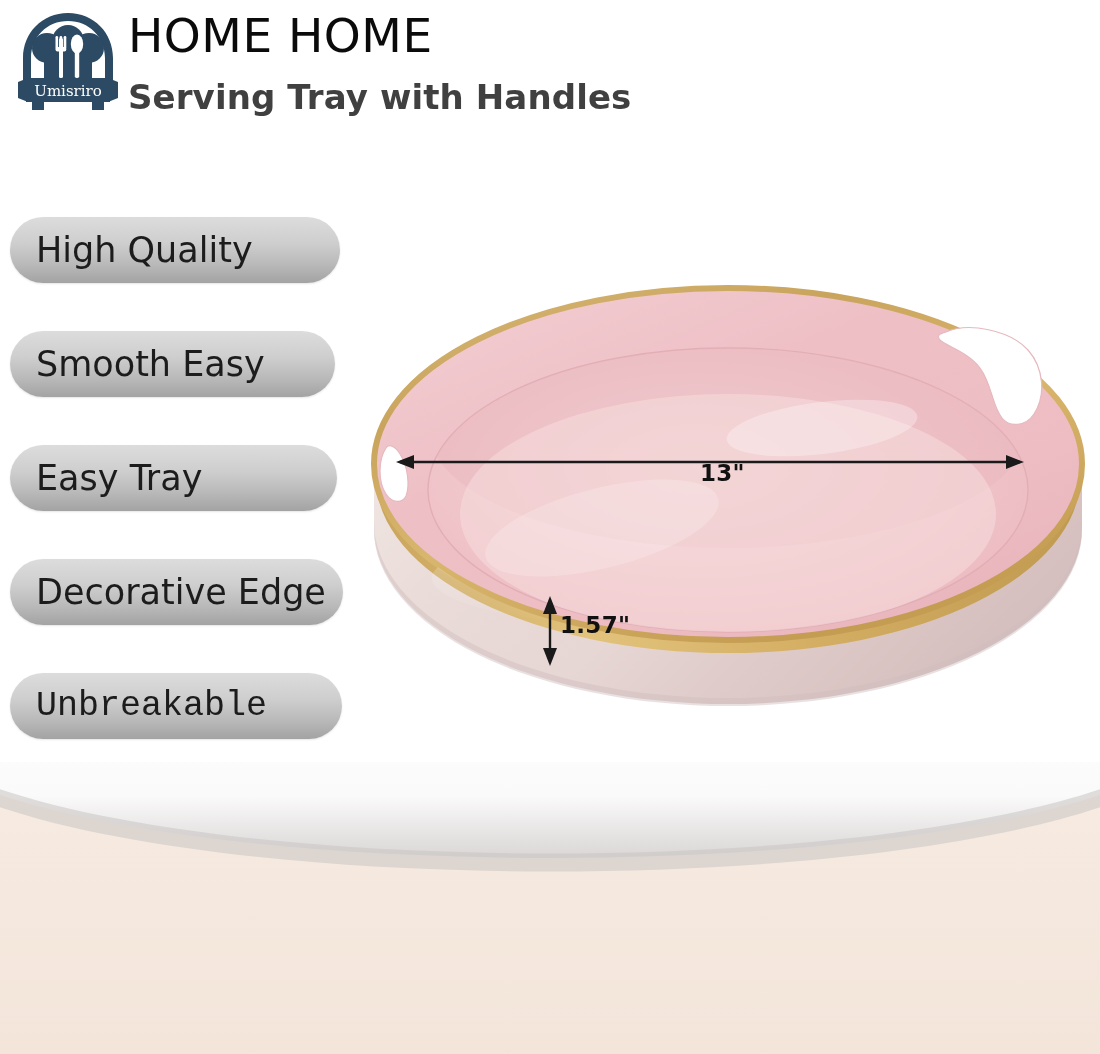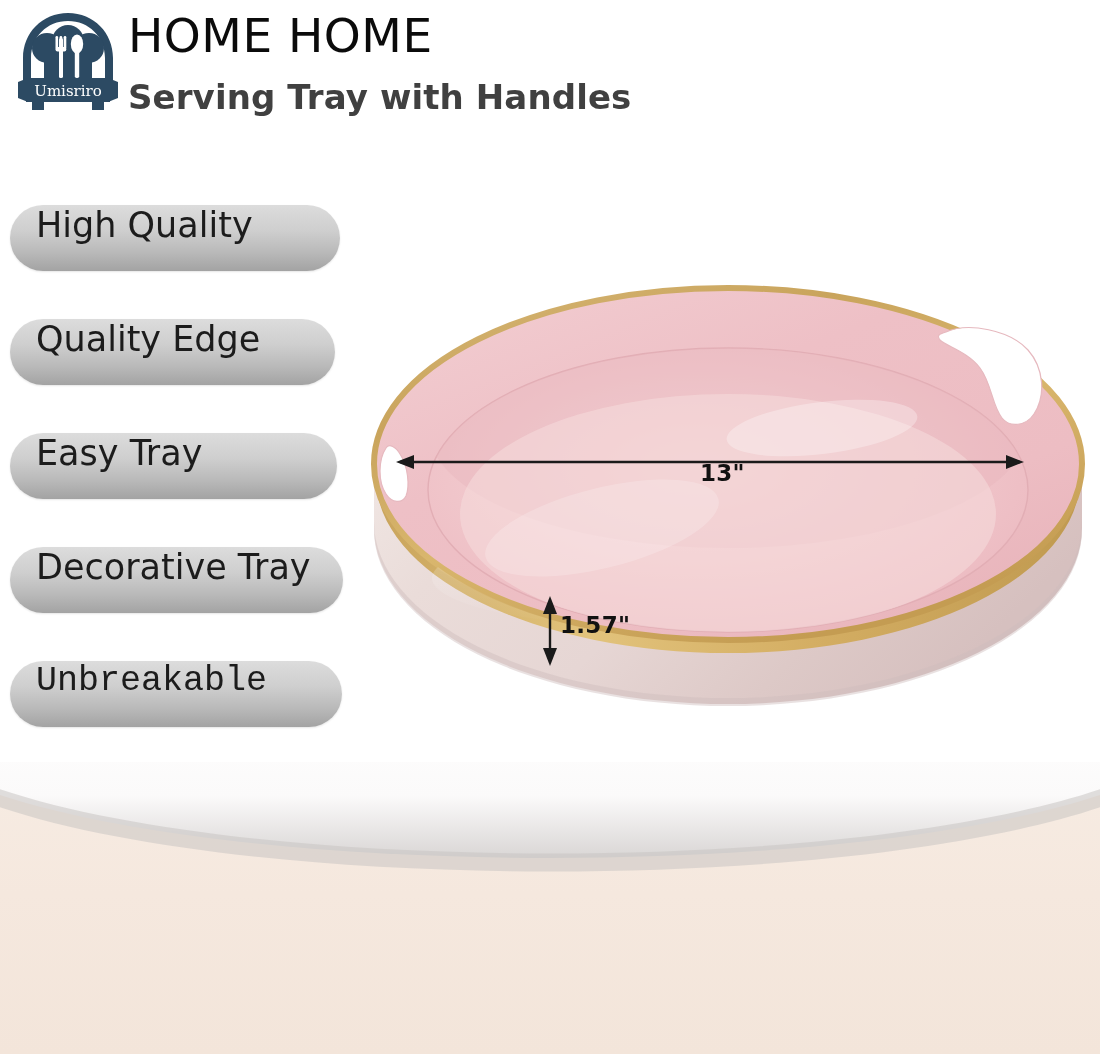--- a/index.html
+++ b/index.html
@@ -68,21 +68,22 @@
     width: 350px;
   }
   .feature-pill {
     position: relative;
     height: 66px;
     margin-bottom: 48px;
     border-radius: 34px;
     background: linear-gradient(180deg, #dcdcdc 0%, #cfcfcf 38%, #b9b9b9 72%, #a3a3a3 100%);
     box-shadow: 0 1px 2px rgba(0,0,0,0.10);
     display: flex;
-    align-items: flex-start;
+    align-items: center;
+    margin-top: 12px;
   }
   .feature-pill:last-child { margin-bottom: 0; font-family: Liberation Mono, monospace; }
   .feature-label {
     padding-left: 26px;
     font-size: 35px;
     line-height: 40px;
     font-weight: 400;
     color: #1c1c1c;
     white-space: nowrap;
   }
@@ -166,29 +167,29 @@
     </div>
   </div>
 
   <div id="feature-list">
 
     <div class="feature-pill pill-w1">
       <span class="feature-label">High Quality</span>
     </div>
 
     <div class="feature-pill pill-w2">
-      <span class="feature-label">Quality Edge</span>
+      <span class="feature-label">Smooth Easy</span>
     </div>
 
     <div class="feature-pill pill-w3">
       <span class="feature-label">Easy Tray</span>
     </div>
 
     <div class="feature-pill pill-w4">
-      <span class="feature-label">Decorative Tray</span>
+      <span class="feature-label">Decorative Edge</span>
     </div>
 
     <div class="feature-pill pill-w5">
       <span class="feature-label">Unbreakable</span>
     </div>
   </div>
 
   <div id="product-figure">
     <svg width="748" height="442" viewBox="0 0 748 442">
       <defs>

